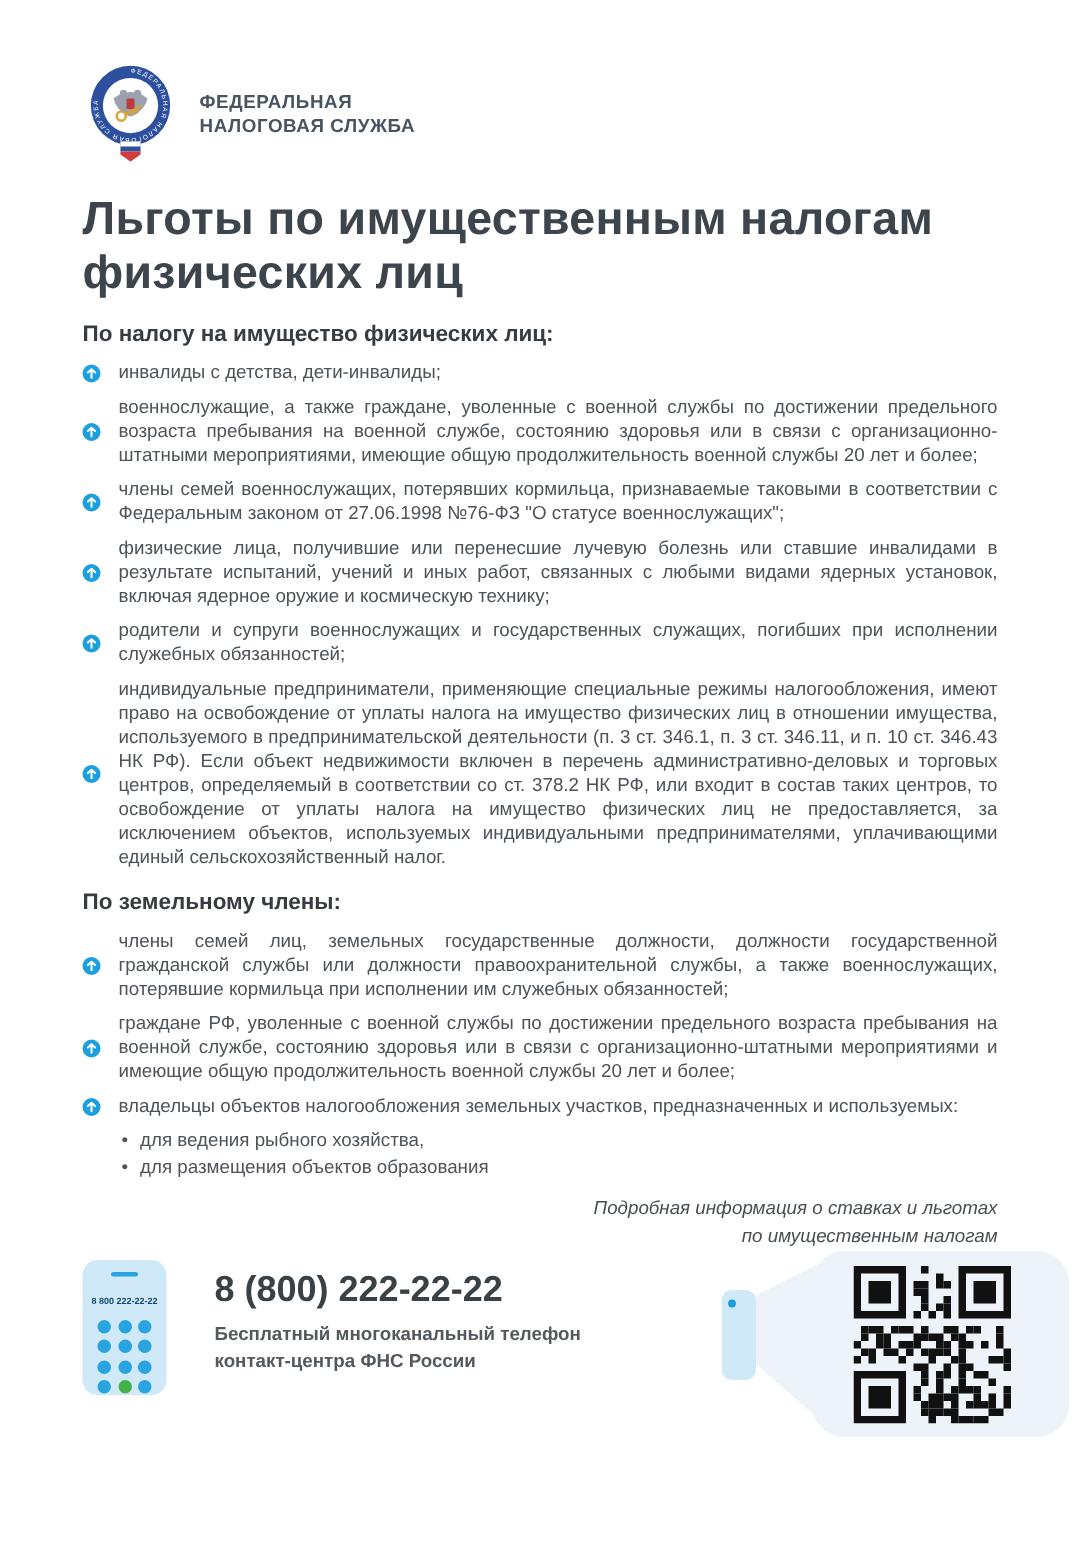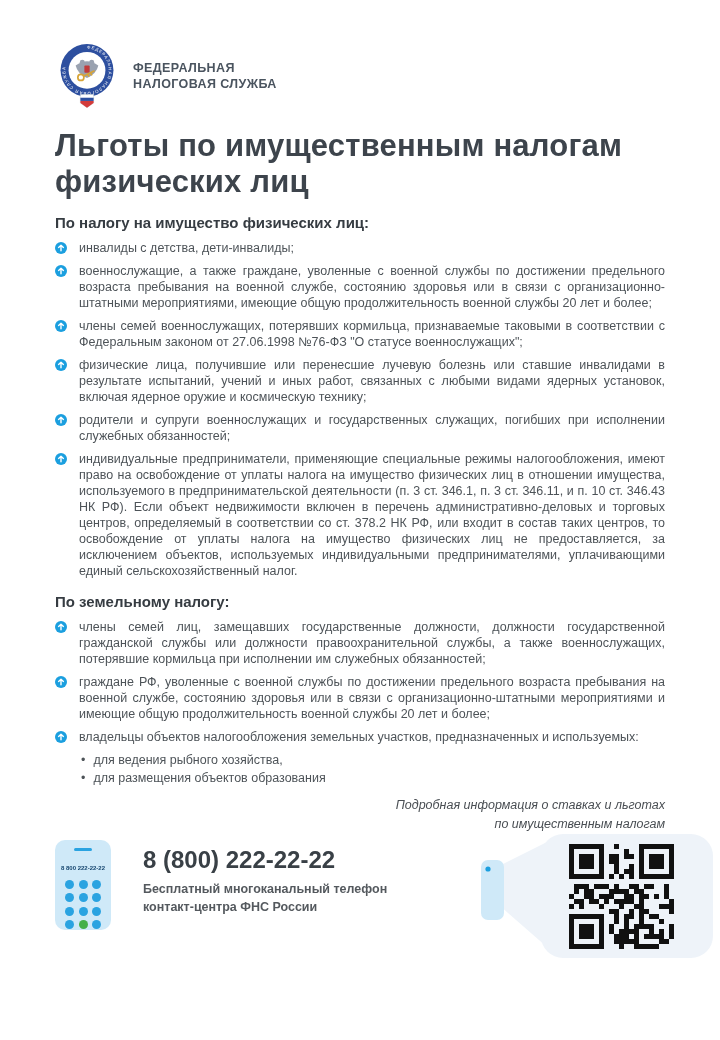--- a/index.html
+++ b/index.html
@@ -11,21 +11,21 @@
   
   .header{display:flex;align-items:center;}
   .logo{width:64px;height:68px;flex:none;}
   .org{margin-left:14px;font-weight:bold;font-size:12.5px;letter-spacing:.4px;color:#4a545f;line-height:1.3;text-transform:uppercase;}
   .org span{display:block;}
   .pill{margin-left:auto;background:#27b0e6;color:#fff;border:none;border-radius:20px;
         padding:10px 26px;font-size:13px;letter-spacing:1.1px;font-family:inherit;font-weight:normal;cursor:pointer;}
   
   h1.title{font-size:31px;color:#3d444c;margin:18px 0 0;letter-spacing:.2px;font-weight:bold;}
   h2.sec{font-size:15px;color:#363c42;margin:14px 0 9px;font-weight:bold;}
-  .item{display:flex;margin-bottom:7px;}
+  .item{display:flex;margin-bottom:7px;align-items:center;}
   .bullet{flex:none;width:12px;height:12px;border-radius:50%;background:#1b9fdf;margin:2px 12px 0 0;
           display:flex;align-items:center;justify-content:center;}
   .bullet svg{display:block;}
   .item p{margin:0;font-size:12.5px;line-height:1.28;text-align:justify;color:#4d5358;}
   .subitem{display:flex;margin:0 0 2px 26px;}
   .subitem .dot{font-size:12.5px;margin-right:8px;line-height:1.28;color:#4d5358;}
   .subitem p{margin:0;font-size:12.5px;line-height:1.28;color:#4d5358;}
   
   .note{margin-top:10px;text-align:right;font-style:italic;font-size:12.5px;color:#494e53;line-height:1.5;}
   .note span{display:block;}
@@ -122,29 +122,29 @@
   </div>
   <div class="item">
     <span class="bullet">
         <svg width="8" height="8" viewBox="0 0 8 8">
           <path d="M4 1.2 V6.8 M1.6 3.4 L4 1.2 L6.4 3.4" stroke="#fff" stroke-width="1.4" fill="none" stroke-linecap="round" stroke-linejoin="round"></path>
         </svg>
       </span>
     <p>индивидуальные предприниматели, применяющие специальные режимы налогообложения, имеют право на освобождение от уплаты налога на имущество физических лиц в отношении имущества, используемого в предпринимательской деятельности (п. 3 ст. 346.1, п. 3 ст. 346.11, и п. 10 ст. 346.43 НК РФ). Если объект недвижимости включен в перечень административно-деловых и торговых центров, определяемый в соответствии со ст. 378.2 НК РФ, или входит в состав таких центров, то освобождение от уплаты налога на имущество физических лиц не предоставляется, за исключением объектов, используемых индивидуальными предпринимателями, уплачивающими единый сельскохозяйственный налог.</p>
   </div>
 
-  <h2 class="sec">По земельному налогу:</h2>
-
-  <div class="item">
-    <span class="bullet">
-        <svg width="8" height="8" viewBox="0 0 8 8">
-          <path d="M4 1.2 V6.8 M1.6 3.4 L4 1.2 L6.4 3.4" stroke="#fff" stroke-width="1.4" fill="none" stroke-linecap="round" stroke-linejoin="round"></path>
-        </svg>
-      </span>
-    <p>члены семей лиц, замещавших государственные должности, должности государственной гражданской службы или должности правоохранительной службы, а также военнослужащих, потерявшие кормильца при исполнении им служебных обязанностей;</p>
+  <h2 class="sec">По земельному члены:</h2>
+
+  <div class="item">
+    <span class="bullet">
+        <svg width="8" height="8" viewBox="0 0 8 8">
+          <path d="M4 1.2 V6.8 M1.6 3.4 L4 1.2 L6.4 3.4" stroke="#fff" stroke-width="1.4" fill="none" stroke-linecap="round" stroke-linejoin="round"></path>
+        </svg>
+      </span>
+    <p>члены семей лиц, земельных государственные должности, должности государственной гражданской службы или должности правоохранительной службы, а также военнослужащих, потерявшие кормильца при исполнении им служебных обязанностей;</p>
   </div>
   <div class="item">
     <span class="bullet">
         <svg width="8" height="8" viewBox="0 0 8 8">
           <path d="M4 1.2 V6.8 M1.6 3.4 L4 1.2 L6.4 3.4" stroke="#fff" stroke-width="1.4" fill="none" stroke-linecap="round" stroke-linejoin="round"></path>
         </svg>
       </span>
     <p>граждане РФ, уволенные с военной службы по достижении предельного возраста пребывания на военной службе, состоянию здоровья или в связи с организационно-штатными мероприятиями и имеющие общую продолжительность военной службы 20 лет и более;</p>
   </div>
   <div class="item">

